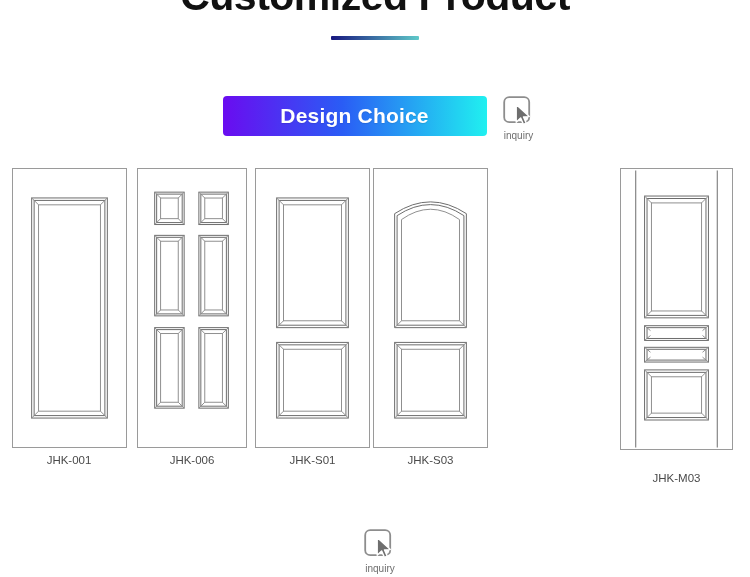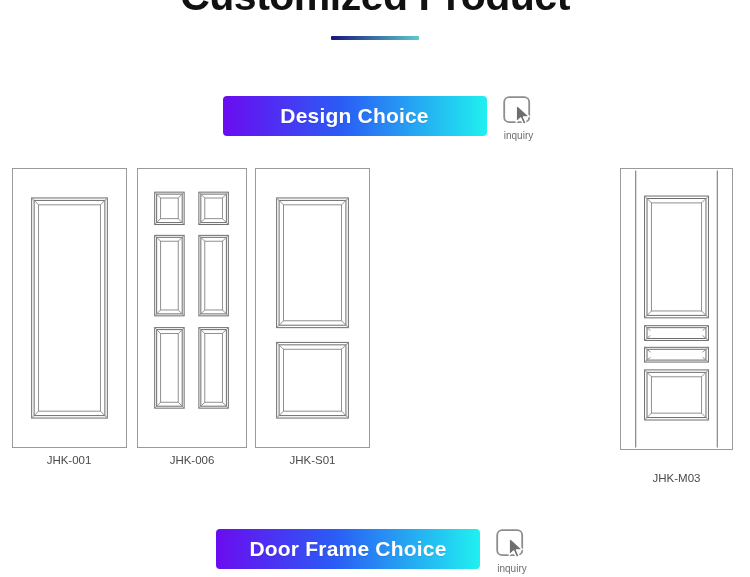--- a/index.html
+++ b/index.html
@@ -242,20 +242,41 @@
           <rect x="28" y="182" width="59" height="63" stroke="#8e8e8e"></rect>
           <line x1="21" y1="175" x2="28" y2="182" stroke="#8e8e8e"></line>
             <line x1="94" y1="175" x2="87" y2="182" stroke="#8e8e8e"></line>
           <line x1="21" y1="252" x2="28" y2="245" stroke="#8e8e8e"></line>
             <line x1="94" y1="252" x2="87" y2="245" stroke="#8e8e8e"></line>
         </g>
       </svg>
       <span class="door-caption" style="margin-top: 6px;">JHK-S01</span>
     </div>
 
+    <div class="door-cell" id="cell-3" style="left: 373px; width: 115px;">
+      <svg class="door-box" id="svg-3" width="115" height="280" viewBox="0 0 115 280" style="width: 115px; height: 280px;">
+        <g fill="none" stroke="#6a6a6a" stroke-width="1">
+
+          <path d="M21 160 L21 44 Q57.5 20 94 44 L94 160 Z"></path>
+          <path d="M23.5 157.5 L23.5 46 Q57.5 23.5 91.5 46 L91.5 157.5 Z"></path>
+          <path d="M28 153 L28 50 Q57.5 29 87 50 L87 153 Z" stroke="#8e8e8e"></path>
+          <line x1="21" y1="160" x2="28" y2="153" stroke="#8e8e8e"></line>
+          <line x1="94" y1="160" x2="87" y2="153" stroke="#8e8e8e"></line>
+
+          <rect x="21" y="175" width="73" height="77"></rect>
+            <rect x="23.5" y="177.5" width="68" height="72"></rect>
+          <rect x="28" y="182" width="59" height="63" stroke="#8e8e8e"></rect>
+          <line x1="21" y1="175" x2="28" y2="182" stroke="#8e8e8e"></line>
+            <line x1="94" y1="175" x2="87" y2="182" stroke="#8e8e8e"></line>
+          <line x1="21" y1="252" x2="28" y2="245" stroke="#8e8e8e"></line>
+            <line x1="94" y1="252" x2="87" y2="245" stroke="#8e8e8e"></line>
+        </g>
+      </svg>
+      <span class="door-caption" style="margin-top: 6px;">JHK-S03</span>
+    </div>
 
 
     <div class="door-cell" id="cell-5" style="left: 620px; width: 113px;">
       <svg class="door-box" id="svg-5" width="113" height="282" viewBox="0 0 113 282" style="width: 113px; height: 282px;">
         <g fill="none" stroke="#6a6a6a" stroke-width="1">
 
           <line x1="15" y1="0" x2="15" y2="282"></line>
           <line x1="98" y1="0" x2="98" y2="282"></line>
 
           <rect x="24" y="26" width="65" height="124"></rect>
@@ -288,21 +309,20 @@
           <line x1="24" y1="254" x2="31" y2="247" stroke="#8e8e8e"></line>
             <line x1="89" y1="254" x2="82" y2="247" stroke="#8e8e8e"></line>
         </g>
       </svg>
       <span class="door-caption" style="margin-top: 22px;">JHK-M03</span>
     </div>
 
   </div>
 
   <div class="section-row" id="section-frame" style="top:529px;">
-    <div class="choice-btn" id="btn-frame" style="background: linear-gradient(90deg, rgb(106, 12, 240) 0%, rgb(42, 92, 245) 45%, rgb(32, 240, 240) 100%);">Door Frame Choice</div>
     <div class="inquiry-wrap">
       <span class="inquiry-icon">
         <svg width="32" height="34" viewBox="0 0 32 34" xmlns="http://www.w3.org/2000/svg">
           <rect x="1.2" y="1.2" width="25" height="25" rx="5" ry="5" fill="#ffffff" stroke="#8d8d8d" stroke-width="1.8"></rect>
           <path d="M13.2 8.5 L13.2 26.2 L17.6 21.9 L20.4 28.4 L23.2 27.1 L20.5 20.9 L26.3 20.6 Z" fill="#6e6e6e" stroke="#ffffff" stroke-width="1.4" stroke-linejoin="round"></path>
         </svg>
       </span>
       <span class="inquiry-label">inquiry</span>
     </div>
   </div>

